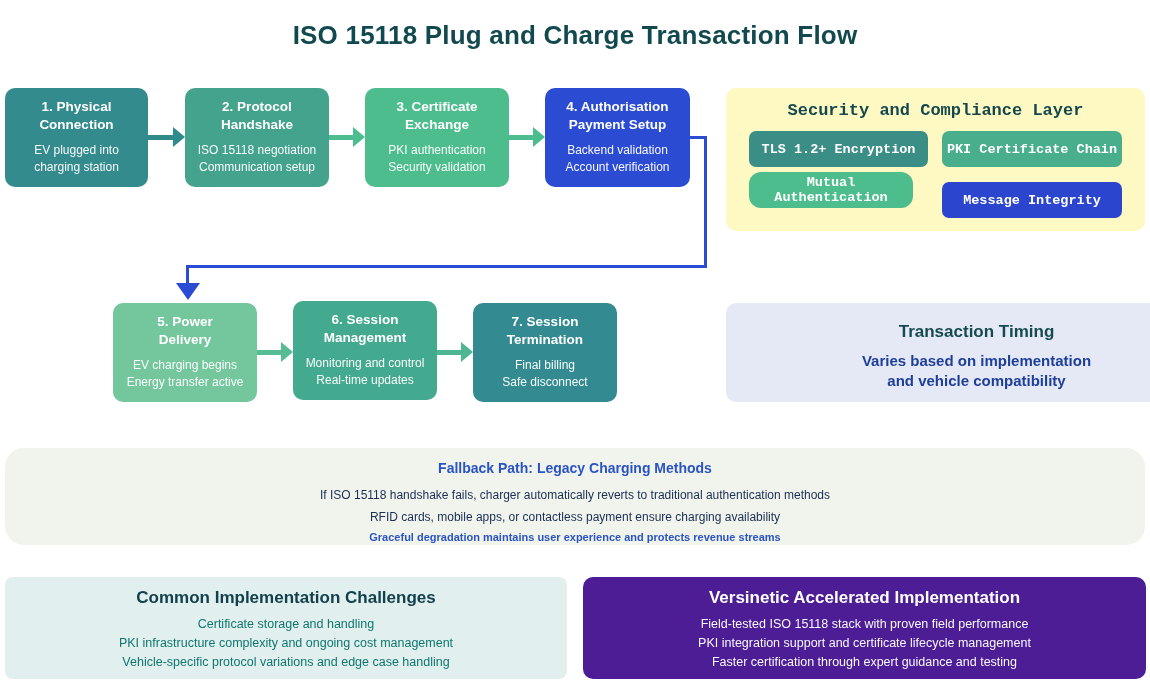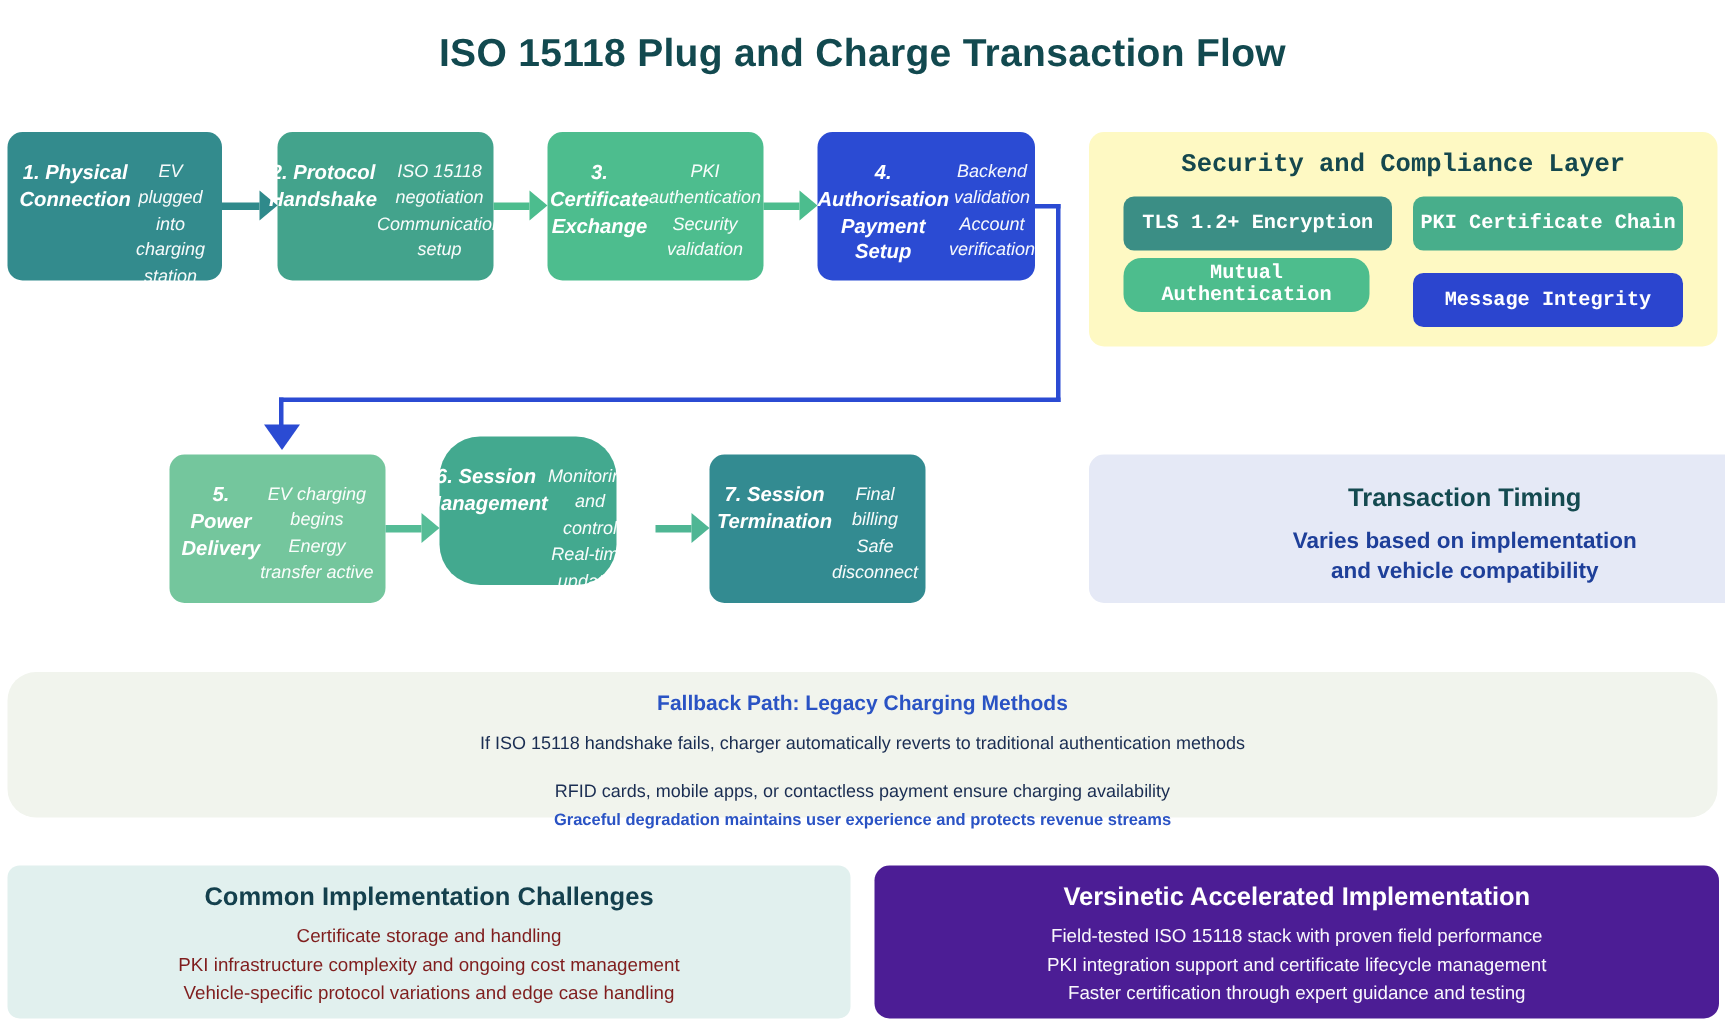--- a/index.html
+++ b/index.html
@@ -7,22 +7,22 @@
     position:relative; width:1150px; height:689px; background:#ffffff;
     font-family:"Liberation Sans", sans-serif; overflow:hidden;
   }
   .page-title {
     position:absolute; left:0; top:20px; width:1150px; text-align:center;
     font-size:26px; font-weight:bold; color:#12494f; letter-spacing:0.2px;
   }
   
   .flow-box {
     position:absolute; height:99px; border-radius:10px; color:#ffffff;
-    box-sizing:border-box; display:flex; flex-direction:row; justify-content:center;
-    text-align:center; padding:18px 8px;font-style:italic;
+    box-sizing:border-box; display:flex; flex-direction:column; justify-content:center;
+    text-align:center; padding:6px 8px;
   }
   .fb-head { font-weight:bold; font-size:13.5px; line-height:1.32; margin-bottom:8px; }
   .fb-head span { display:block; }
   .fb-body { font-size:12px; line-height:1.45; color:rgba(255,255,255,0.96); }
   .fb-body span { display:block; }
   .bg1 { background:#338b8d; } .bg2 { background:#43a38c; } .bg3 { background:#4dbd8e; }
   .bg4 { background:#2b4bd3; } .bg5 { background:#74c69d; } .bg6 { background:#43a98f; }
   .bg7 { background:#338b91; }
   
   .arrow { position:absolute; height:20px; display:flex; align-items:center; }
@@ -61,29 +61,29 @@
   .timing-title { padding-top:19px; font-size:17px; font-weight:bold; color:#144a50; }
   .timing-body { margin-top:9px; font-size:15px; font-weight:bold; color:#1e3f99; line-height:1.35; }
   .timing-body span { display:block; }
   
   .panel-fallback {
     position:absolute; left:5px; top:448px; width:1140px; height:97px;
     background:#f1f4ed; border-radius:19px; text-align:center;
   }
   .fallback-title { padding-top:12px; font-size:14px; font-weight:bold; color:#2a53c4; }
   .fallback-line1 { margin-top:12px; font-size:12px; color:#1a2d52; }
-  .fallback-line2 { margin-top:18px;  font-size:12px; color:#1a2d52; }
+  .fallback-line2 { margin-top:8px;  font-size:12px; color:#1a2d52; }
   .fallback-note  { margin-top:7px;  font-size:11px; font-weight:bold; color:#2a53c4; }
   
   .panel-challenges {
     position:absolute; left:5px; top:577px; width:562px; height:102px;
     background:#e1f0ee; border-radius:8px; text-align:center;
   }
   .challenges-title { padding-top:11px; font-size:17px; font-weight:bold; color:#14404d; }
-  .challenges-body { margin-top:7px; font-size:12.5px; color:#7f1d1d; line-height:1.5; }
+  .challenges-body { margin-top:7px; font-size:12.5px; color:#0f766e; line-height:1.5; }
   .challenges-body span { display:block; }
   .panel-versinetic {
     position:absolute; left:583px; top:577px; width:563px; height:102px;
     background:#4c1d95; border-radius:10px; text-align:center; color:#ffffff;
   }
   .versinetic-title { padding-top:11px; font-size:17px; font-weight:bold; }
   .versinetic-body { margin-top:7px; font-size:12.5px; line-height:1.5; color:rgba(255,255,255,0.97); }
   .versinetic-body span { display:block; }
 </style>
 </head>
@@ -171,21 +171,21 @@
     <div class="fb-body">
         <span>EV charging begins</span>
         <span>Energy transfer active</span>
       </div>
   </div>
   <div class="arrow" style="left:257px; top:342px; width:36px; --c:#55bc96;">
       <div class="arrow-line"></div>
       <div class="arrow-head"></div>
     </div>
 
-  <div class="flow-box bg6" style="left:293px; top:291px; width:118px;border-radius:27px;">
+  <div class="flow-box bg6" style="left:293px; top:301px; width:144px;">
     <div class="fb-head">
         <span>6. Session</span>
         <span>Management</span>
       </div>
     <div class="fb-body">
         <span>Monitoring and control</span>
         <span>Real-time updates</span>
       </div>
   </div>
   <div class="arrow" style="left:437px; top:342px; width:36px; --c:#4fb694;">

